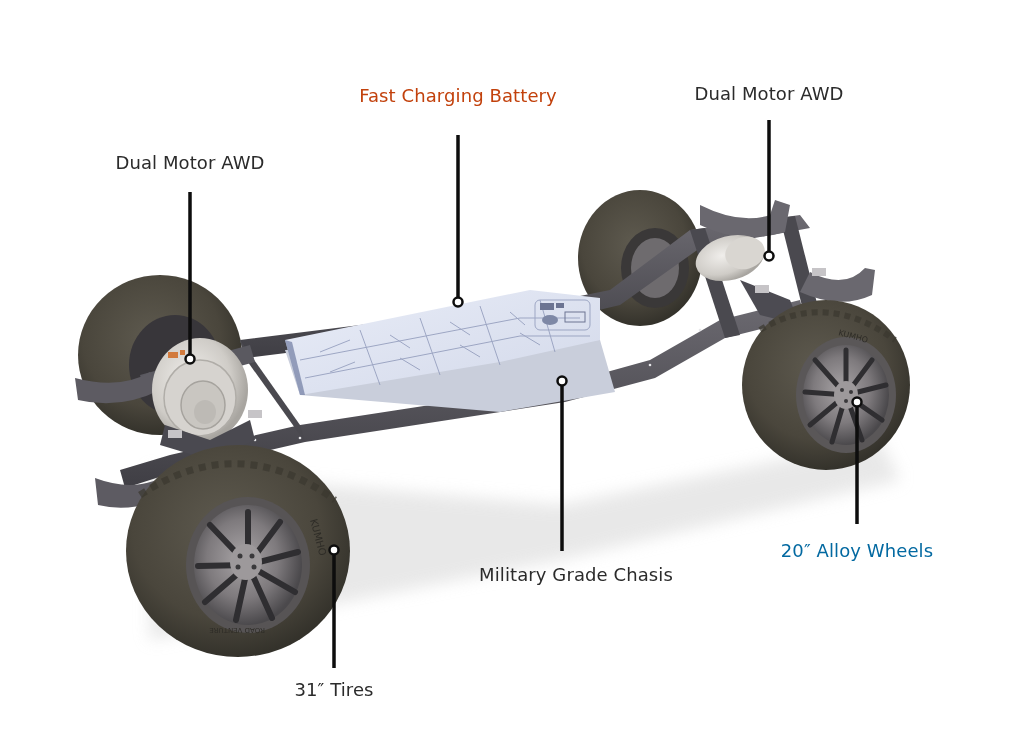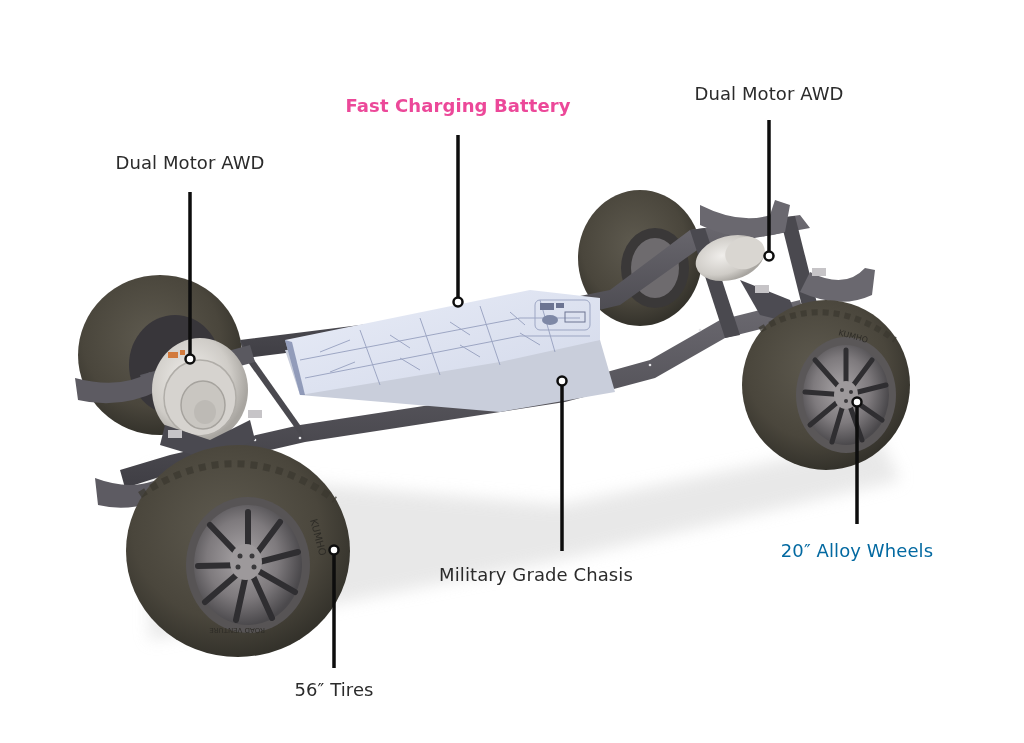--- a/index.html
+++ b/index.html
@@ -223,19 +223,19 @@
         <line x1="562" x2="562" y1="385" y2="551" stroke="#0d0d0d" stroke-width="3.5"></line>
         <circle cx="562" cy="381" r="4.5" fill="#ffffff" stroke="#0d0d0d" stroke-width="2.5"></circle>
         <line x1="857" x2="857" y1="406" y2="524" stroke="#0d0d0d" stroke-width="3.5"></line>
         <circle cx="857" cy="402" r="4.5" fill="#ffffff" stroke="#0d0d0d" stroke-width="2.5"></circle>
         <line x1="334" x2="334" y1="554" y2="668" stroke="#0d0d0d" stroke-width="3.5"></line>
         <circle cx="334" cy="550" r="4.5" fill="#ffffff" stroke="#0d0d0d" stroke-width="2.5"></circle>
       </g>
   </svg>
 
   <div class="callout-label" style="left: 190px; top: 152px; color: rgb(43, 43, 43);">Dual Motor AWD</div>
-  <div class="callout-label" style="left: 458px; top: 95px; color: #ec4899; font-weight: bold;">Fast Charging Battery</div>
+  <div class="callout-label" style="left: 458px; top: 85px; color: #c2410c;">Fast Charging Battery</div>
   <div class="callout-label" style="left: 769px; top: 83px; color: rgb(43, 43, 43);">Dual Motor AWD</div>
-  <div class="callout-label" style="left: 536px; top: 564px; color: rgb(43, 43, 43);">Military Grade Chasis</div>
+  <div class="callout-label" style="left: 576px; top: 564px; color: rgb(43, 43, 43);">Military Grade Chasis</div>
   <div class="callout-label" style="left: 857px; top: 540px; color: #0369a1;">20″ Alloy Wheels</div>
-  <div class="callout-label" style="left: 334px; top: 679px; color: rgb(43, 43, 43);">56″ Tires</div>
+  <div class="callout-label" style="left: 334px; top: 679px; color: rgb(43, 43, 43);">31″ Tires</div>
 
 </div>
 
 </body></html>

